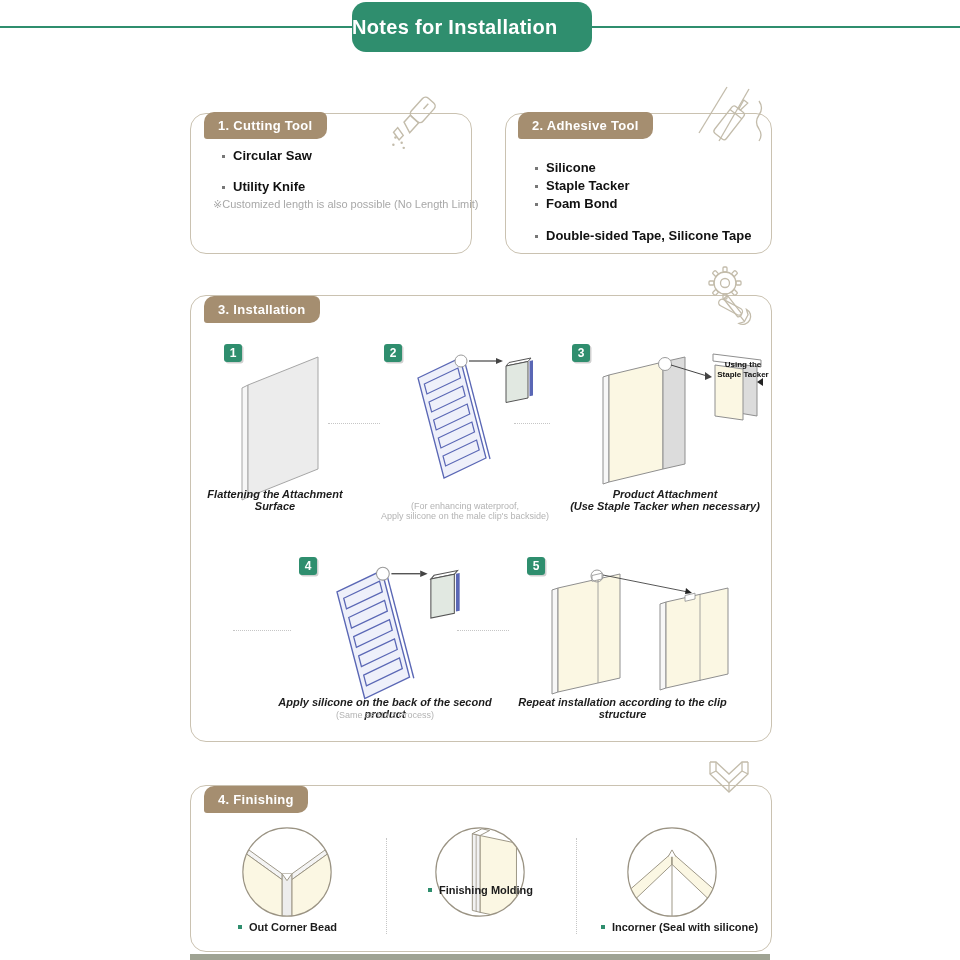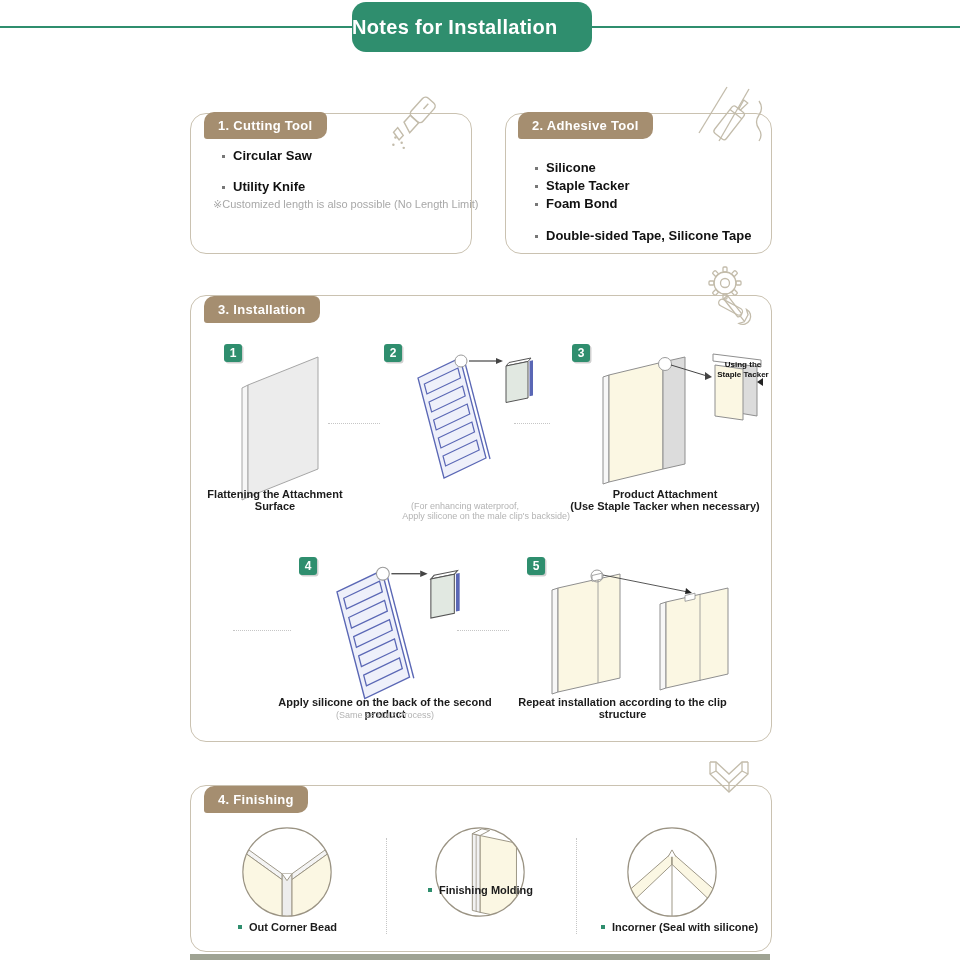--- a/index.html
+++ b/index.html
@@ -17,21 +17,21 @@
        padding:6px 14px;border-radius:10px 6px 10px 3px;letter-spacing:.3px;}
   
   .tool-item{position:absolute;font-size:13px;font-weight:bold;color:#111;white-space:nowrap;}
   .sq{display:inline-block;width:3px;height:3px;background:#777;vertical-align:2px;margin-right:8px;}
   .sqg{display:inline-block;width:4px;height:4px;background:#2f8e6e;vertical-align:2px;margin-right:7px;}
   .note{position:absolute;font-size:11px;color:#a8a8a8;white-space:nowrap;text-align:center;}
   
   .badge{position:absolute;width:18px;height:18px;background:#2f8e6e;border-radius:3px;
          color:#fff;font-weight:bold;font-size:12px;text-align:center;line-height:18px;
          box-shadow:1.5px 1.5px 0 rgba(120,120,120,.35);}
-  .caption{position:absolute;font-size:11px;font-weight:bold;color:#1c1c1c;text-align:center;}
+  .caption{position:absolute;font-size:11px;font-weight:bold;color:#1c1c1c;text-align:center;font-style:italic;}
   .subcap{position:absolute;font-size:9px;color:#b3b3b3;text-align:center;}
   .ann{position:absolute;font-size:8px;font-weight:bold;color:#111;text-align:center;line-height:10px;}
   .dot-h{position:absolute;height:0;border-top:1.5px dotted #c6c6c6;}
   .dot-v{position:absolute;width:0;border-left:1.5px dotted #c6c6c6;}
   .fig-cap{position:absolute;font-size:11px;font-weight:bold;color:#1c1c1c;text-align:center;white-space:nowrap;}
   .bottom-bar{position:absolute;left:190px;top:954px;width:580px;height:6px;background:#9fa393;}
   svg{display:block;}
 </style>
 </head>
 <body>
@@ -216,21 +216,21 @@
     <polygon points="145,35.5 155,33.2 155,39 145,41.3" fill="#ffffff" stroke="#8f8f8f" stroke-width="0.8"></polygon>
   </svg>
 
   <div class="dot-h" style="left:328px;top:423px;width:52px;"></div>
   <div class="dot-h" style="left:514px;top:423px;width:36px;"></div>
   <div class="dot-h" style="left:233px;top:630px;width:58px;"></div>
   <div class="dot-h" style="left:457px;top:630px;width:52px;"></div>
 
   <div class="caption" style="left:195px;top:488px;width:160px;">Flattening the Attachment Surface</div>
   <div class="subcap" style="left:360px;top:501px;width:210px;">(For enhancing waterproof,</div>
-  <div class="subcap" style="left:360px;top:511px;width:210px;text-align:right;">Apply silicone on the male clip's backside)</div>
+  <div class="subcap" style="left:360px;top:511px;width:210px;">Apply silicone on the male clip's backside)</div>
   <div class="caption" style="left:560px;top:488px;width:210px;">Product Attachment</div>
   <div class="caption" style="left:560px;top:500px;width:210px;">(Use Staple Tacker when necessary)</div>
 
   <div class="caption" style="left:270px;top:696px;width:230px;">Apply silicone on the back of the second product</div>
   <div class="subcap" style="left:270px;top:710px;width:230px;">(Same as No.2 Process)</div>
   <div class="caption" style="left:500px;top:696px;width:245px;">Repeat installation according to the clip structure</div>
 
   <div class="card" style="left:190px;top:785px;width:580px;height:165px;"></div>
   <div class="tab" style="left:204px;top:786px;">4. Finishing</div>
 

